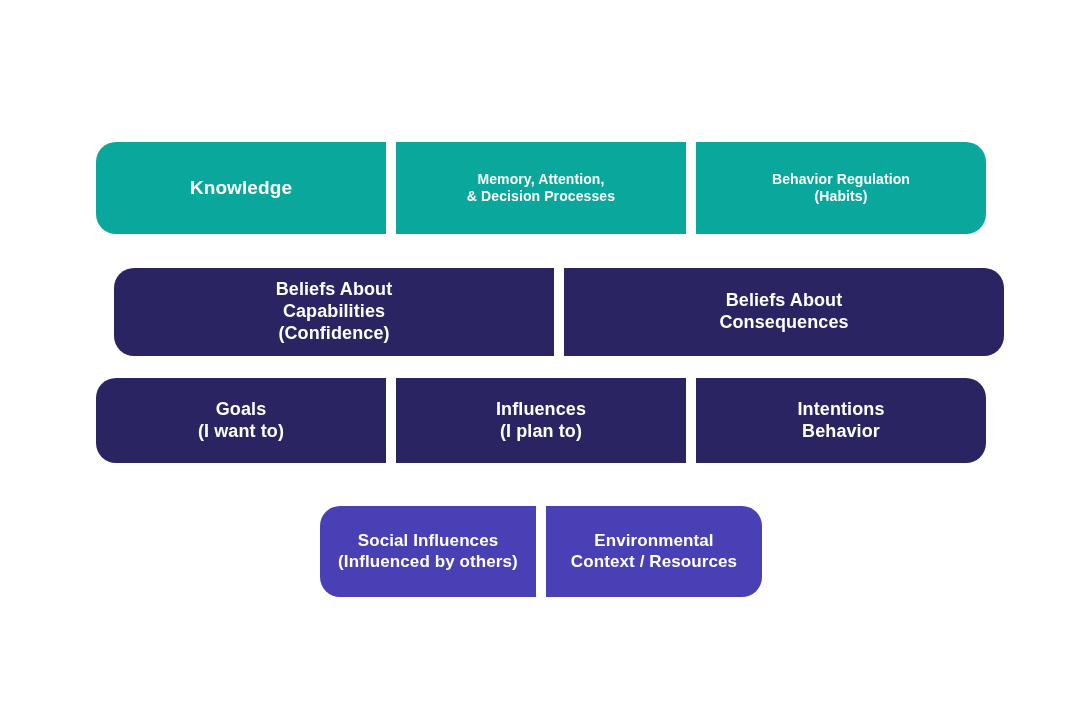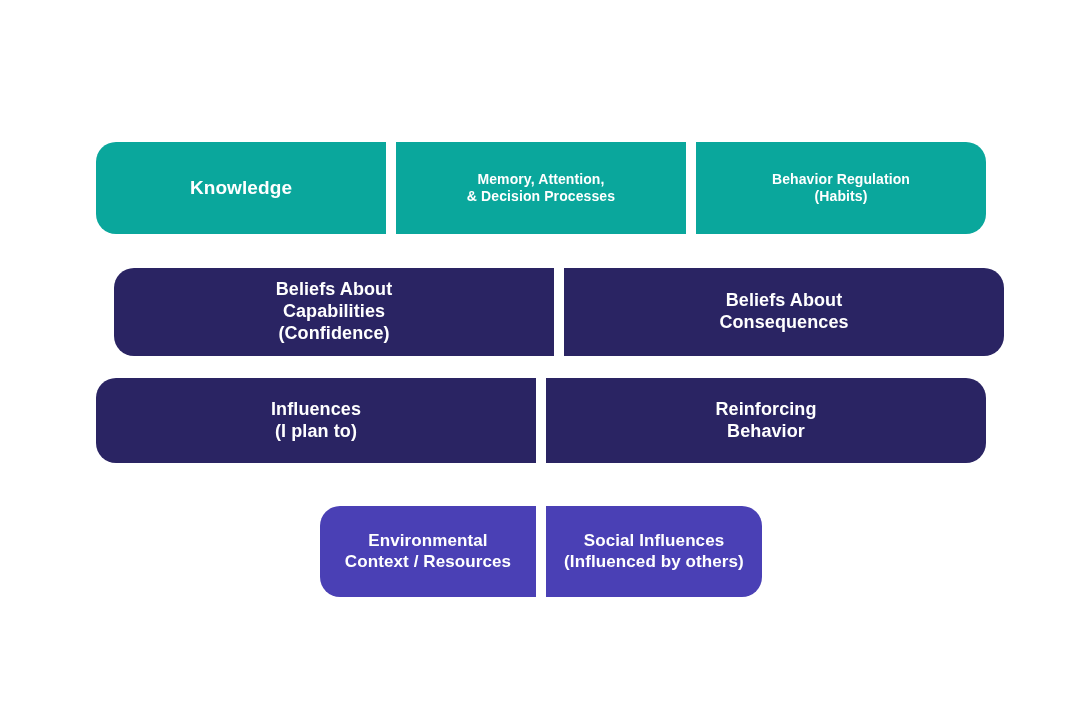--- a/index.html
+++ b/index.html
@@ -101,33 +101,37 @@
 (Confidence)</span>
     </div>
     <div class="box navy">
       <span class="box-label">Beliefs About
 Consequences</span>
     </div>
   </div>
 
   <div class="row row-motivation-b">
     <div class="box navy">
+      <span class="box-label">Goals
+(I want to)</span>
+    </div>
+    <div class="box navy">
       <span class="box-label">Influences
 (I plan to)</span>
     </div>
     <div class="box navy">
-      <span class="box-label">Reinforcing
+      <span class="box-label">Intentions
 Behavior</span>
     </div>
   </div>
 
   <div class="row row-opportunity">
     <div class="box purple">
+      <span class="box-label">Social Influences
+(Influenced by others)</span>
+    </div>
+    <div class="box purple">
       <span class="box-label">Environmental
 Context / Resources</span>
-    </div>
-    <div class="box purple">
-      <span class="box-label">Social Influences
-(Influenced by others)</span>
     </div>
   </div>
 
 </div>
 
 </body></html>

